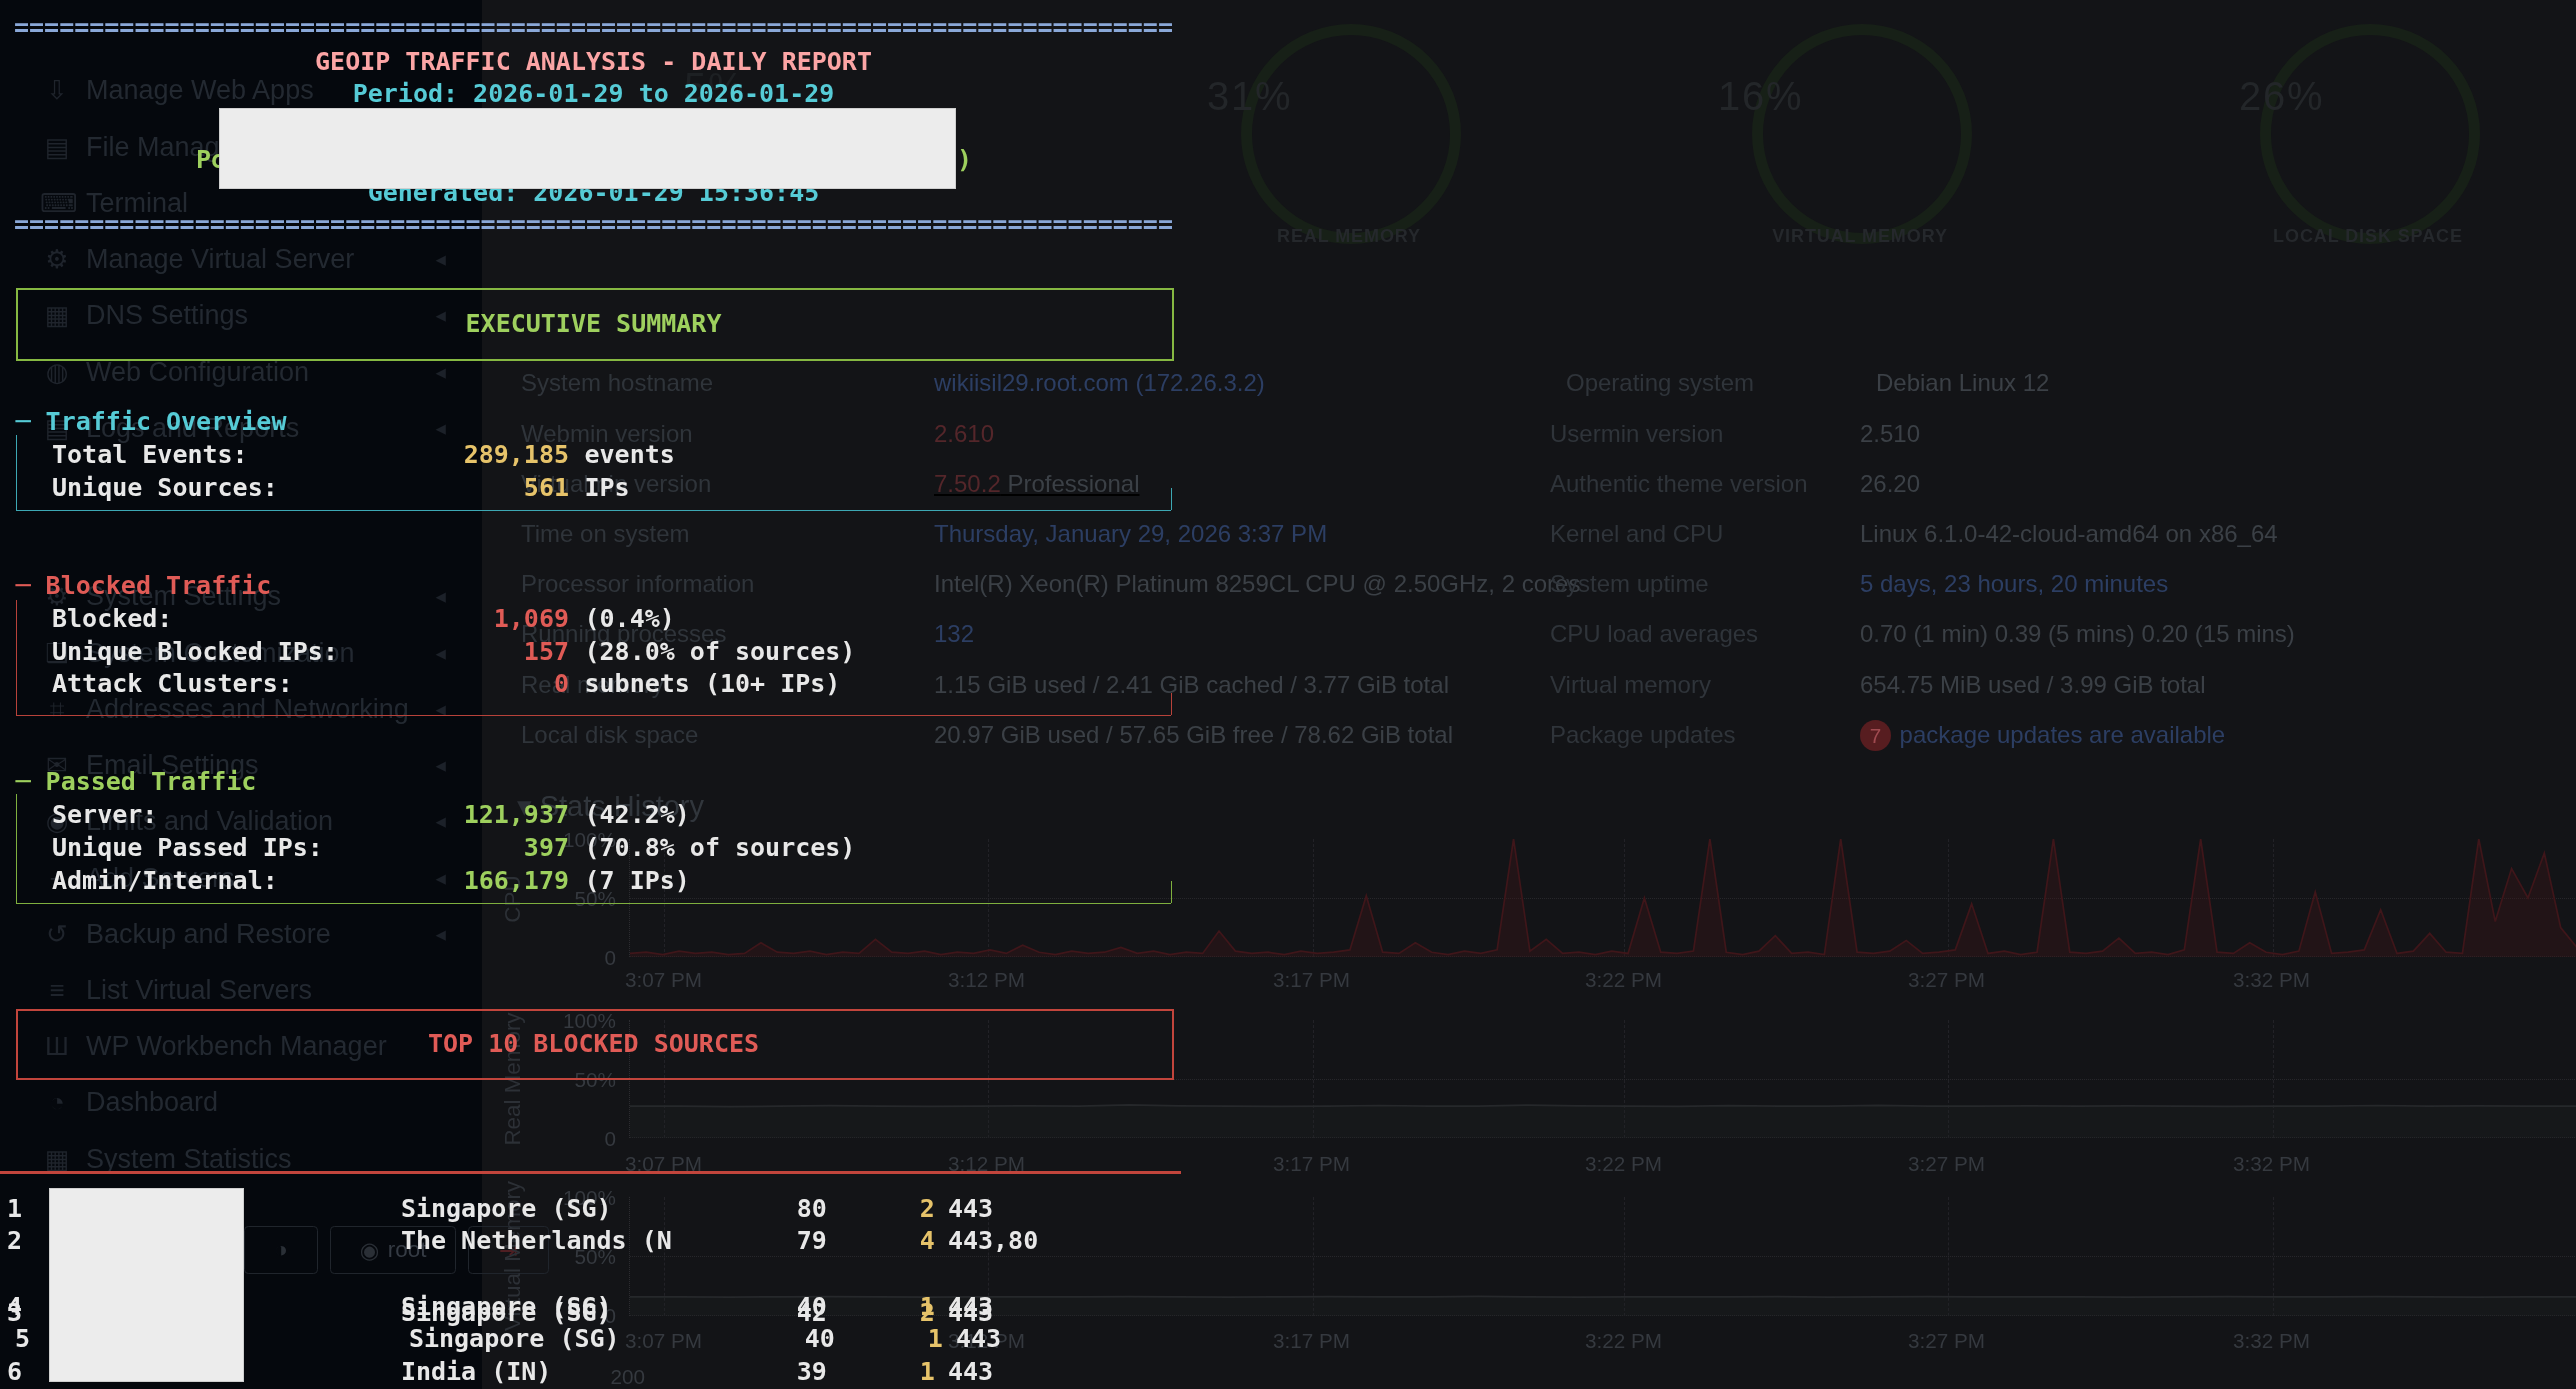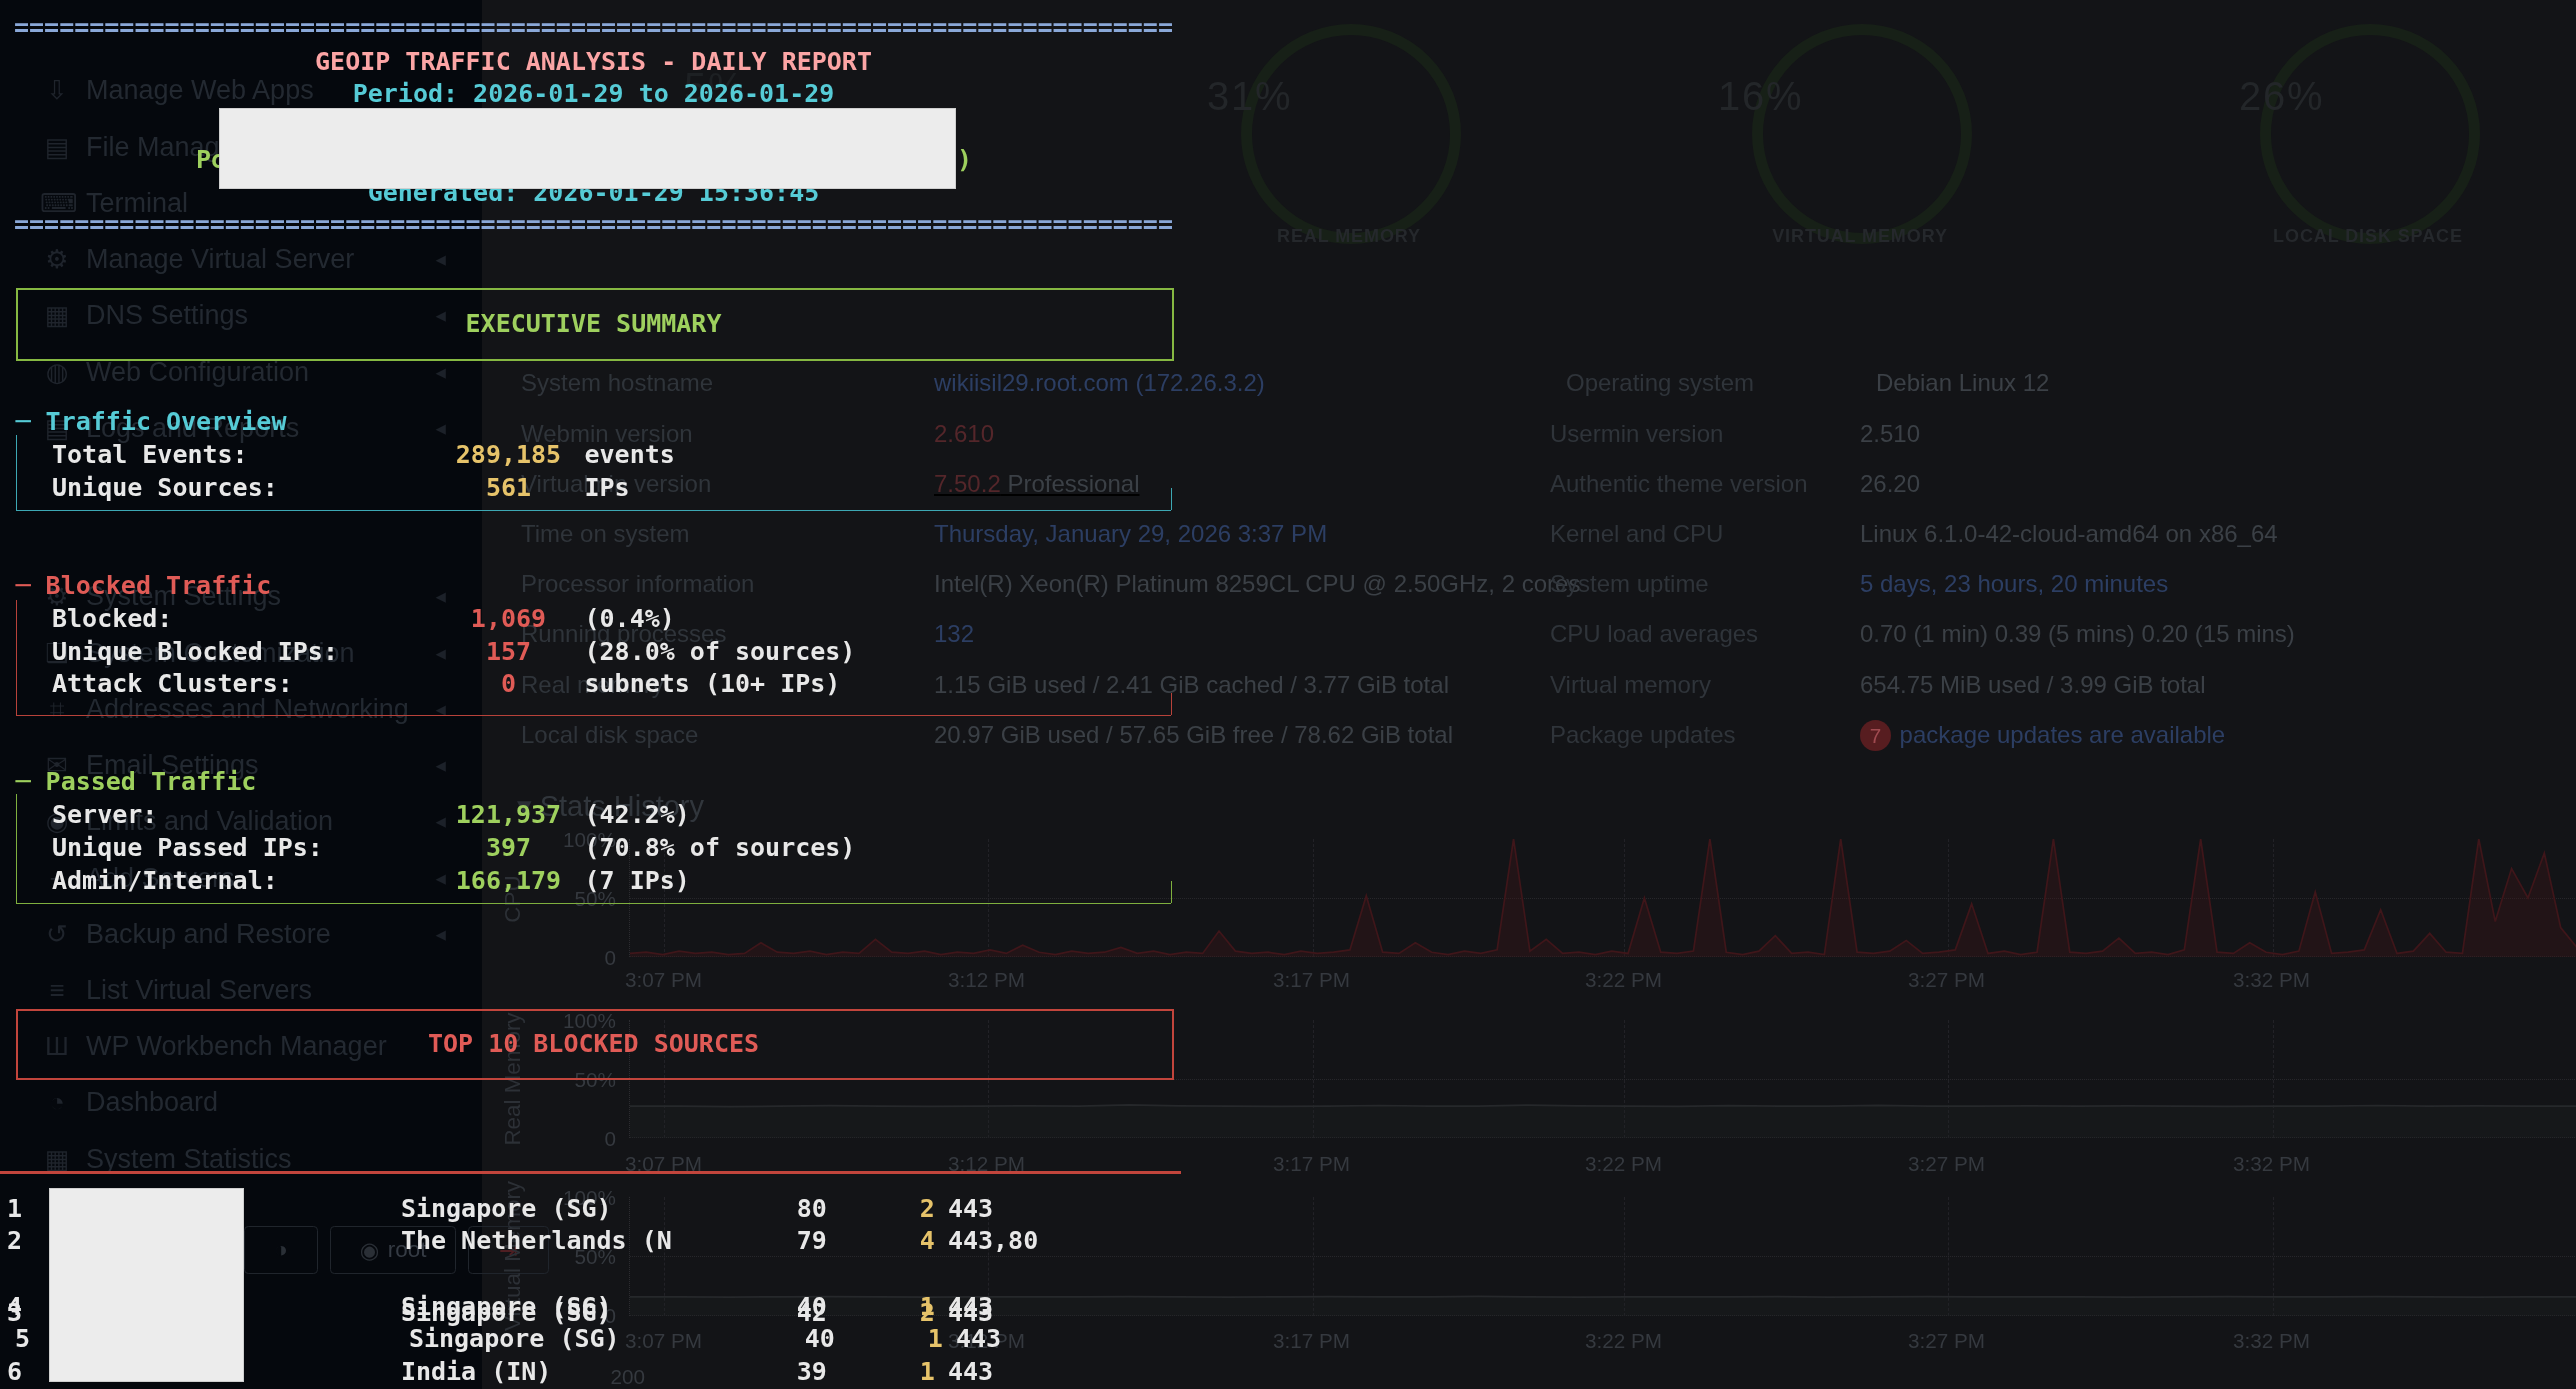--- a/index.html
+++ b/index.html
@@ -35,21 +35,21 @@
   .box{position:absolute;left:15.5px;width:1154px;z-index:9;}
   #exec-box{top:288px;height:69px;border:2.6px solid #86b842;}
   #top10-box{top:1009px;height:67px;border:2.6px solid #c2453c;}
   .sec-box{border-left:1.7px solid;border-bottom:1.7px solid;}
   .sec-box .rtick{position:absolute;right:-1.7px;bottom:0;height:22.4px;border-right:1.7px solid;}
   #box-overview{top:435px;height:75px;border-color:#3da8b4;} #box-overview .rtick{border-color:#3da8b4;}
   #box-blocked{top:600px;height:115px;border-color:#b8423a;} #box-blocked .rtick{border-color:#b8423a;}
   #box-passed{top:794px;height:109px;border-color:#7fb03e;} #box-passed .rtick{border-color:#7fb03e;}
   .srow{left:52px;}
   .sl{display:inline-block;width:396px;}
-  .sv{display:inline-block;width:121px;text-align:center;}
+  .sv{display:inline-block;width:121px;text-align:right;}
   .ss{margin-left:15.5px;}
   #tbl-underline{position:absolute;left:0;top:1171px;width:1181px;height:2.6px;background:#c2453c;z-index:10;}
   .trow{left:6.9px;}
   .t-rank{display:inline-block;width:59px;}
   .t-subnet{display:inline-block;width:335px;}
   .t-country{display:inline-block;width:323px;}
   .t-blocked{display:inline-block;width:103px;text-align:right;}
   .t-ips{display:inline-block;width:108px;text-align:right;}
   .t-ports{margin-left:13px;}
   .redact{position:absolute;background:#ececec;border:0.9px solid #cfcfcf;z-index:30;}

